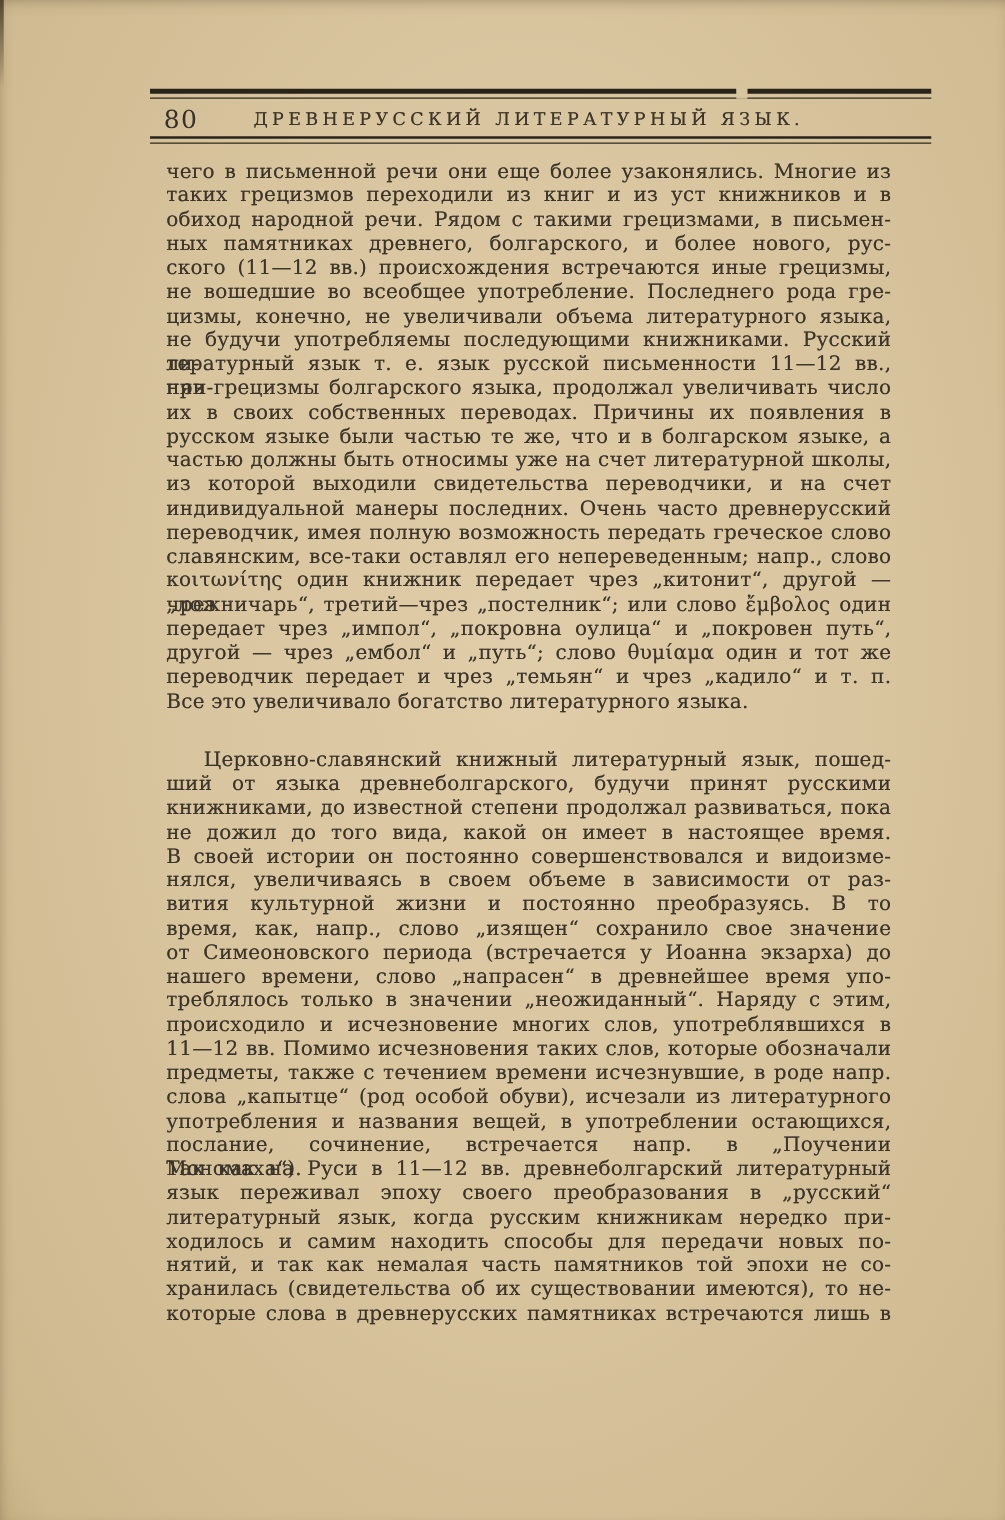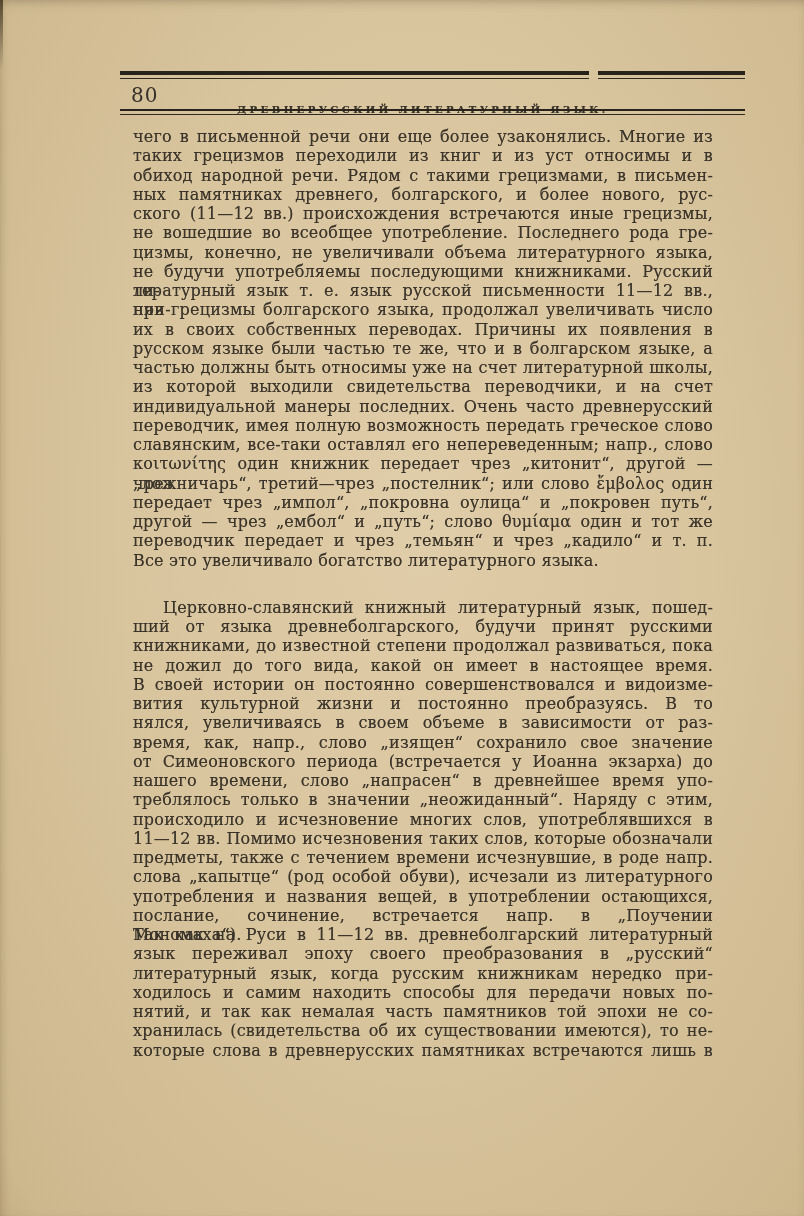--- a/index.html
+++ b/index.html
@@ -64,26 +64,25 @@
     left: 131px; top: 83px;
     font-size: 20px;
     letter-spacing: 1px;
     color: #35302a;
   }
   .running-title {
     position: absolute;
     left: 133px; top: 88px;
     width: 580px;
     text-align: center;
-    font-size: 10px;
-    font-weight: 700;
+    font-size: 14px;
+    font-weight: 400;
     letter-spacing: 3.5px;
     color: #3a342a;
     text-shadow: 0 0 0.4px rgba(45,38,25,0.6);
-    margin-top: 16px;
   }
 
   
   .text-block {
     position: absolute;
     left: 133px; top: 127px;
     width: 580px;
     font-size: 16px;
     line-height: 19.25px;
     letter-spacing: 0.2px;
@@ -109,21 +108,21 @@
   <div class="rule rule-top"></div>
   <div class="rule-top-break"></div>
 
   <div class="page-number">80</div>
   <div class="running-title">ДРЕВНЕРУССКИЙ ЛИТЕРАТУРНЫЙ ЯЗЫК.</div>
 
   <div class="rule rule-bottom"></div>
 
   <div class="text-block">
       <div class="line">чего в письменной речи они еще более узаконялись. Многие из</div>
-      <div class="line">таких грецизмов переходили из книг и из уст относимы и в</div>
+      <div class="line">таких грецизмов переходили из книг и из уст книжников и в</div>
       <div class="line">обиход народной речи. Рядом с такими грецизмами, в письмен-</div>
       <div class="line">ных памятниках древнего, болгарского, и более нового, рус-</div>
       <div class="line">ского (11—12 вв.) происхождения встречаются иные грецизмы,</div>
       <div class="line">не вошедшие во всеобщее употребление. Последнего рода гре-</div>
       <div class="line">цизмы, конечно, не увеличивали объема литературного языка,</div>
       <div class="line">не будучи употребляемы последующими книжниками. Русский ли-</div>
       <div class="line">тературный язык т. е. язык русской письменности 11—12 вв., при-</div>
       <div class="line">няв грецизмы болгарского языка, продолжал увеличивать число</div>
       <div class="line">их в своих собственных переводах. Причины их появления в</div>
       <div class="line">русском языке были частью те же, что и в болгарском языке, а</div>
@@ -136,22 +135,22 @@
       <div class="line">„ложничарь“, третий—чрез „постелник“; или слово ἔμβολος один</div>
       <div class="line">передает чрез „импол“, „покровна оулица“ и „покровен путь“,</div>
       <div class="line">другой — чрез „ембол“ и „путь“; слово θυμίαμα один и тот же</div>
       <div class="line">переводчик передает и чрез „темьян“ и чрез „кадило“ и т. п.</div>
       <div class="line end">Все это увеличивало богатство литературного языка.</div>
       <div class="line indent">Церковно-славянский книжный литературный язык, пошед-</div>
       <div class="line">ший от языка древнеболгарского, будучи принят русскими</div>
       <div class="line">книжниками, до известной степени продолжал развиваться, пока</div>
       <div class="line">не дожил до того вида, какой он имеет в настоящее время.</div>
       <div class="line">В своей истории он постоянно совершенствовался и видоизме-</div>
+      <div class="line">нялся, увеличиваясь в своем объеме в зависимости от раз-</div>
       <div class="line">вития культурной жизни и постоянно преобразуясь. В то</div>
-      <div class="line">нялся, увеличиваясь в своем объеме в зависимости от раз-</div>
       <div class="line">время, как, напр., слово „изящен“ сохранило свое значение</div>
       <div class="line">от Симеоновского периода (встречается у Иоанна экзарха) до</div>
       <div class="line">нашего времени, слово „напрасен“ в древнейшее время упо-</div>
       <div class="line">треблялось только в значении „неожиданный“. Наряду с этим,</div>
       <div class="line">происходило и исчезновение многих слов, употреблявшихся в</div>
       <div class="line">11—12 вв. Помимо исчезновения таких слов, которые обозначали</div>
       <div class="line">предметы, также с течением времени исчезнувшие, в роде напр.</div>
       <div class="line">слова „капытце“ (род особой обуви), исчезали из литературного</div>
       <div class="line">употребления и названия вещей, в употреблении остающихся,</div>
       <div class="line">послание, сочинение, встречается напр. в „Поучении Мономаха“).</div>

